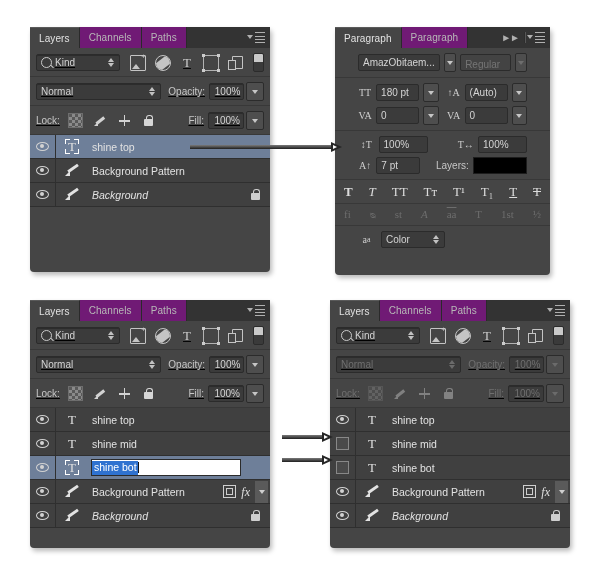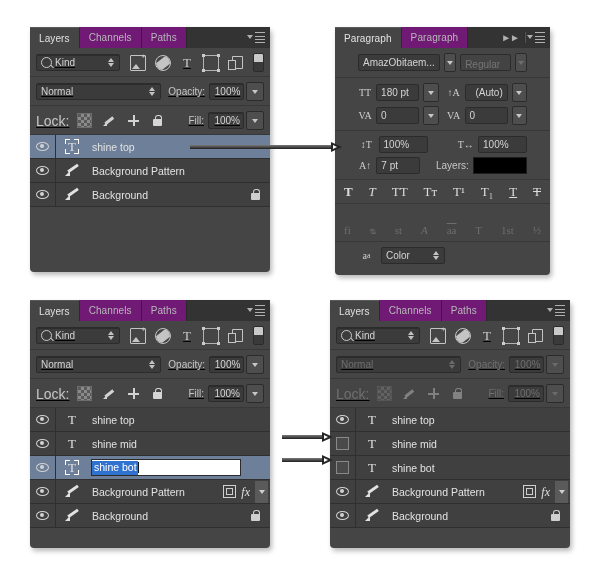--- a/index.html
+++ b/index.html
@@ -75,21 +75,21 @@
   .blend{width:128px;padding:0 4px;justify-content:space-between;}
   .opl{font-size:10px;color:#c7c7c7;margin-left:7px;}
   .opl.dim{color:#6f6f6f;}
   .numf{width:36px;padding:0 3px;justify-content:flex-end;margin-left:4px;}
   .stepper{width:16px;height:17px;background:#4e4e4e;border:1px solid #2b2b2b;border-radius:2px;
       margin-left:2px;display:flex;align-items:center;justify-content:center;}
   .stepper .car{width:0;height:0;border-left:3.5px solid transparent;border-right:3.5px solid transparent;
       border-top:4px solid #c6c6c6;}
   .stepper.dim .car{border-top-color:#6b6b6b;}
 
-  .locklbl{font-size:14px;color:#c7c7c7;margin-right:8px;}
+  .locklbl{font-size:10px;color:#c7c7c7;margin-right:8px;}
   .locklbl.dim{color:#6f6f6f;}
   .lockicons{display:flex;align-items:center;gap:11px;}
   .lk{width:13px;height:13px;position:relative;}
   .lk-trans{background:
       linear-gradient(45deg,#8a8a8a 25%,transparent 25%,transparent 75%,#8a8a8a 75%) 0 0/6px 6px,
       linear-gradient(45deg,#8a8a8a 25%,transparent 25%,transparent 75%,#8a8a8a 75%) 3px 3px/6px 6px,
       #595959;border:1px solid #6e6e6e;}
   .lk-brush:before{content:"";position:absolute;left:0px;bottom:1px;width:0;height:0;
       border-left:4px solid transparent;border-right:0 solid transparent;border-bottom:4px solid #d2d2d2;}
   .lk-brush:after{content:"";position:absolute;left:3px;bottom:3px;width:10px;height:2.5px;
@@ -122,21 +122,21 @@
   .tthumb.box span:nth-child(1){left:0;top:0;border-right:none;border-bottom:none;}
   .tthumb.box span:nth-child(2){right:0;top:0;border-left:none;border-bottom:none;}
   .tthumb.box span:nth-child(3){left:0;bottom:0;border-right:none;border-top:none;}
   .tthumb.box span:nth-child(4){right:0;bottom:0;border-left:none;border-top:none;}
   .brushthumb{width:17px;height:15px;position:relative;}
   .brushthumb:before{content:"";position:absolute;left:1px;bottom:2px;width:0;height:0;
       border-left:5px solid transparent;border-bottom:5px solid #e2e2e2;}
   .brushthumb:after{content:"";position:absolute;left:5px;bottom:5px;width:12px;height:3px;
       background:#e2e2e2;transform:rotate(-35deg);transform-origin:left bottom;}
   .lname{font-size:10.5px;color:#e2e2e2;padding-left:4px;white-space:nowrap;}
-  .lname.ital{}
+  .lname.ital{font-style:italic;}
   .rowlock{margin-left:auto;margin-right:9px;width:11px;height:13px;position:relative;}
   .rowlock:before{content:"";position:absolute;left:1px;top:5px;width:9px;height:7px;
       background:#cfcfcf;border-radius:1px;}
   .rowlock:after{content:"";position:absolute;left:3px;top:1px;width:5px;height:5px;
       border:1.5px solid #cfcfcf;border-bottom:none;border-radius:3px 3px 0 0;}
   .rowfx{margin-left:auto;display:flex;align-items:center;gap:5px;padding-right:2px;}
   .fxmask{width:11px;height:11px;border:1.2px solid #cfcfcf;position:relative;}
   .fxmask:after{content:"";position:absolute;left:2px;top:2px;right:2px;bottom:2px;
       border:1.2px solid #cfcfcf;}
   .fxlabel{font-family:"Liberation Serif","DejaVu Serif",serif;font-style:italic;
@@ -159,21 +159,21 @@
       display:flex;align-items:center;justify-content:center;}
   .cdrop i{width:0;height:0;border-left:3.5px solid transparent;border-right:3.5px solid transparent;
       border-top:4px solid #c6c6c6;}
   .cdrop.dim i{border-top-color:#6e6e6e;}
   .ci{width:17px;height:15px;color:#cfcfcf;font-size:10px;display:flex;align-items:center;
       justify-content:center;font-family:"Liberation Serif","DejaVu Serif",serif;}
   .colorswatch{width:62px;height:15px;background:#000000;border:1px solid #1d1d1d;}
   .styrow{display:flex;align-items:center;justify-content:space-between;padding:5px 9px;
       border-bottom:1px solid #383838;}
   .sty{font-family:"Liberation Serif","DejaVu Serif",serif;color:#dcdcdc;font-size:13px;line-height:1;}
-  .sty.dis{color:#6d6d6d;margin-top:16px;}
+  .sty.dis{color:#6d6d6d;}
   .sty.sm{font-size:11px;}
   .cselect{background:#3b3b3b;border:1px solid #2b2b2b;border-radius:2px;height:17px;
       display:flex;align-items:center;justify-content:space-between;padding:0 4px;
       color:#d4d4d4;font-size:10px;box-sizing:border-box;}
 
   
   .arrow{position:absolute;}
   .arrow .shaft{position:absolute;left:0;top:3px;height:4px;
       background:linear-gradient(#7a7a7a,#1e1e1e);}
   .arrow .head{position:absolute;top:0;width:0;height:0;
@@ -327,21 +327,21 @@
     <div class="cp-sect">
       <div class="row" style="gap:4px;margin-bottom:4px;">
         <div class="ci">TT</div>
         <div class="cfield" style="width:50px;">
             <span>180 pt</span>
           </div>
         <div class="cdrop">
             <i></i>
           </div>
         <div class="ci" style="margin-left:4px;">↑A</div>
-        <div class="cfield" style="width:50px;justify-content:flex-end;">
+        <div class="cfield" style="width:50px;">
             <span>(Auto)</span>
           </div>
         <div class="cdrop">
             <i></i>
           </div>
       </div>
       <div class="row" style="gap:4px;">
         <div class="ci">VA</div>
         <div class="cfield" style="width:50px;">
             <span>0</span>

